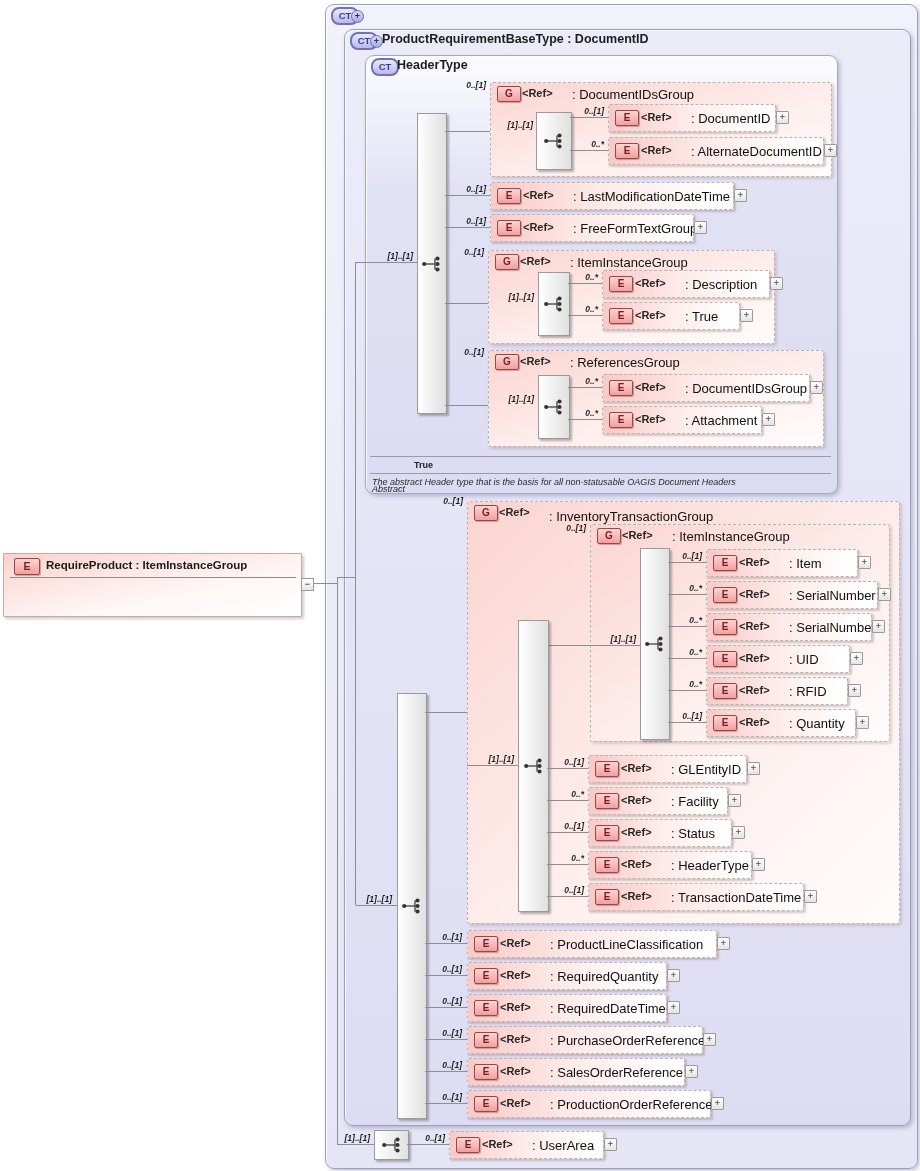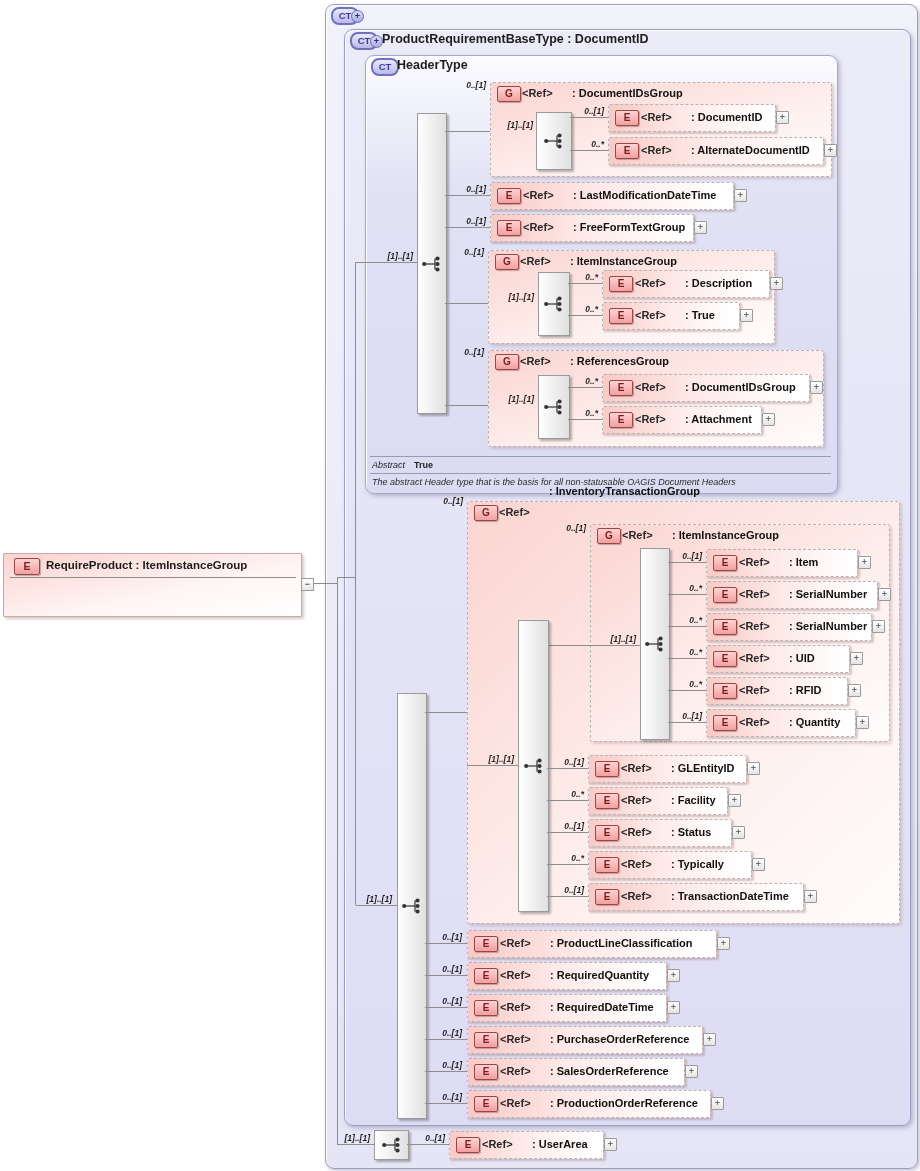--- a/index.html
+++ b/index.html
@@ -27,21 +27,21 @@
 
   
   .ebox{position:absolute;height:26px;border:1px dashed #bcb2b2;border-radius:2px;
         background:linear-gradient(to right,#f9cac6,#fdeae8 45%,#ffffff 95%);
         box-shadow:1.5px 1.5px 2px rgba(120,80,80,.28);}
 
   .nicon{position:absolute;left:6px;top:5px;width:22px;height:14px;border:1px solid #9c4545;border-radius:2px;
          background:linear-gradient(180deg,#fdd3d3,#f2a0a0);color:#7e1c1c;font-weight:bold;font-size:10px;
          line-height:14px;text-align:center;box-shadow:1px 1px 1px rgba(0,0,0,.25);}
   .ref{position:absolute;left:32px;top:6px;font-weight:bold;font-size:11px;color:#262626;white-space:nowrap;}
-  .nm{position:absolute;left:82px;top:6px;font-weight:bold;font-size:11px;color:#101010;white-space:nowrap;}
+  .nm{position:absolute;left:82px;top:6px;font-weight:normal;font-size:13px;color:#101010;white-space:nowrap;}
 
   .card{position:absolute;font-style:italic;font-weight:bold;font-size:8.5px;color:#1e1e1e;
         width:34px;text-align:right;white-space:nowrap;}
   .card.w40{width:40px;}
 
   .plus{position:absolute;width:11px;height:11px;border:1px solid #9a9a9a;border-radius:1px;
         background:linear-gradient(180deg,#ffffff,#e4e4e4);color:#6e6e6e;font-size:9px;line-height:11px;
         text-align:center;font-weight:bold;}
   #ref-connector{position:absolute;left:301px;top:578px;width:11px;height:11px;border:1px solid #9a9a9a;
         background:linear-gradient(180deg,#ffffff,#e8e8e8);color:#555;font-size:9px;line-height:10px;
@@ -225,21 +225,21 @@
   <div class="hl" style="left:568px;top:419px;width:34px"></div>
   <div class="card" style="left:564px;top:408px">0..*</div>
   <div class="ebox" style="left:602px;top:406px;width:158px">
     <span class="nicon">E</span>
     <span class="ref">&lt;Ref&gt;</span>
     <span class="nm">: Attachment</span>
   </div>
   <div class="plus" style="left:762px;top:413px">+</div>
 
   <div class="rule" style="left:370px;top:456px;width:461px"></div>
-  <div class="abstract-label" style="left:372px;top:460px">Abstract</div>
+  <div class="abstract-label" style="left:372px;top:484px">Abstract</div>
   <div class="abstract-value" style="left:414px;top:460px">True</div>
   <div class="rule" style="left:370px;top:473px;width:461px"></div>
   <div class="annotation" style="left:372px;top:477px">The abstract Header type that is the basis for all non-statusable OAGIS Document Headers</div>
 
   <div class="bar" style="left:397px;top:693px;width:28px;height:424px">
     <svg width="22" height="18" viewBox="0 0 22 18">
         <line x1="3" y1="9" x2="14" y2="9" stroke="#333" stroke-width="1.2"></line>
         <line x1="14" y1="3.5" x2="14" y2="14.5" stroke="#333" stroke-width="1.2"></line>
         <circle cx="3.2" cy="9" r="2.1" fill="#333"></circle>
         <circle cx="16.5" cy="3.5" r="2.1" fill="#333"></circle>
@@ -247,21 +247,21 @@
         <circle cx="16.5" cy="14.5" r="2.1" fill="#333"></circle>
       </svg>
   </div>
   <div class="card w40" style="left:352px;top:894px">[1]..[1]</div>
 
   <div class="hl" style="left:425px;top:712px;width:42px"></div>
   <div class="gbox" style="left:467px;top:501px;width:431px;height:421px"></div>
   <div class="card" style="left:429px;top:496px">0..[1]</div>
   <span class="nicon" style="left:474px;top:505px">G</span>
   <span class="ref" style="left:499px;top:506px">&lt;Ref&gt;</span>
-  <span class="nm" style="left:549px;top:485px">: InventoryTransactionGroup</span>
+  <span class="nm" style="left:549px;top:509px">: InventoryTransactionGroup</span>
 
   <div class="gbox" style="left:590px;top:524px;width:298px;height:216px"></div>
   <div class="card" style="left:552px;top:523px">0..[1]</div>
   <span class="nicon" style="left:597px;top:528px">G</span>
   <span class="ref" style="left:622px;top:529px">&lt;Ref&gt;</span>
   <span class="nm" style="left:672px;top:529px">: ItemInstanceGroup</span>
 
   <div class="hl" style="left:547px;top:645px;width:93px"></div>
   <div class="card w40" style="left:596px;top:634px">[1]..[1]</div>
   <div class="bar" style="left:640px;top:548px;width:28px;height:190px">
@@ -367,21 +367,21 @@
     <span class="ref">&lt;Ref&gt;</span>
     <span class="nm">: Status</span>
   </div>
   <div class="plus" style="left:732px;top:826px">+</div>
 
   <div class="hl" style="left:547px;top:864px;width:41px"></div>
   <div class="card" style="left:550px;top:853px">0..*</div>
   <div class="ebox" style="left:588px;top:851px;width:162px">
     <span class="nicon">E</span>
     <span class="ref">&lt;Ref&gt;</span>
-    <span class="nm">: Typically</span>
+    <span class="nm">: HeaderType</span>
   </div>
   <div class="plus" style="left:752px;top:858px">+</div>
 
   <div class="hl" style="left:547px;top:896px;width:41px"></div>
   <div class="card" style="left:550px;top:885px">0..[1]</div>
   <div class="ebox" style="left:588px;top:883px;width:214px">
     <span class="nicon">E</span>
     <span class="ref">&lt;Ref&gt;</span>
     <span class="nm">: TransactionDateTime</span>
   </div>

